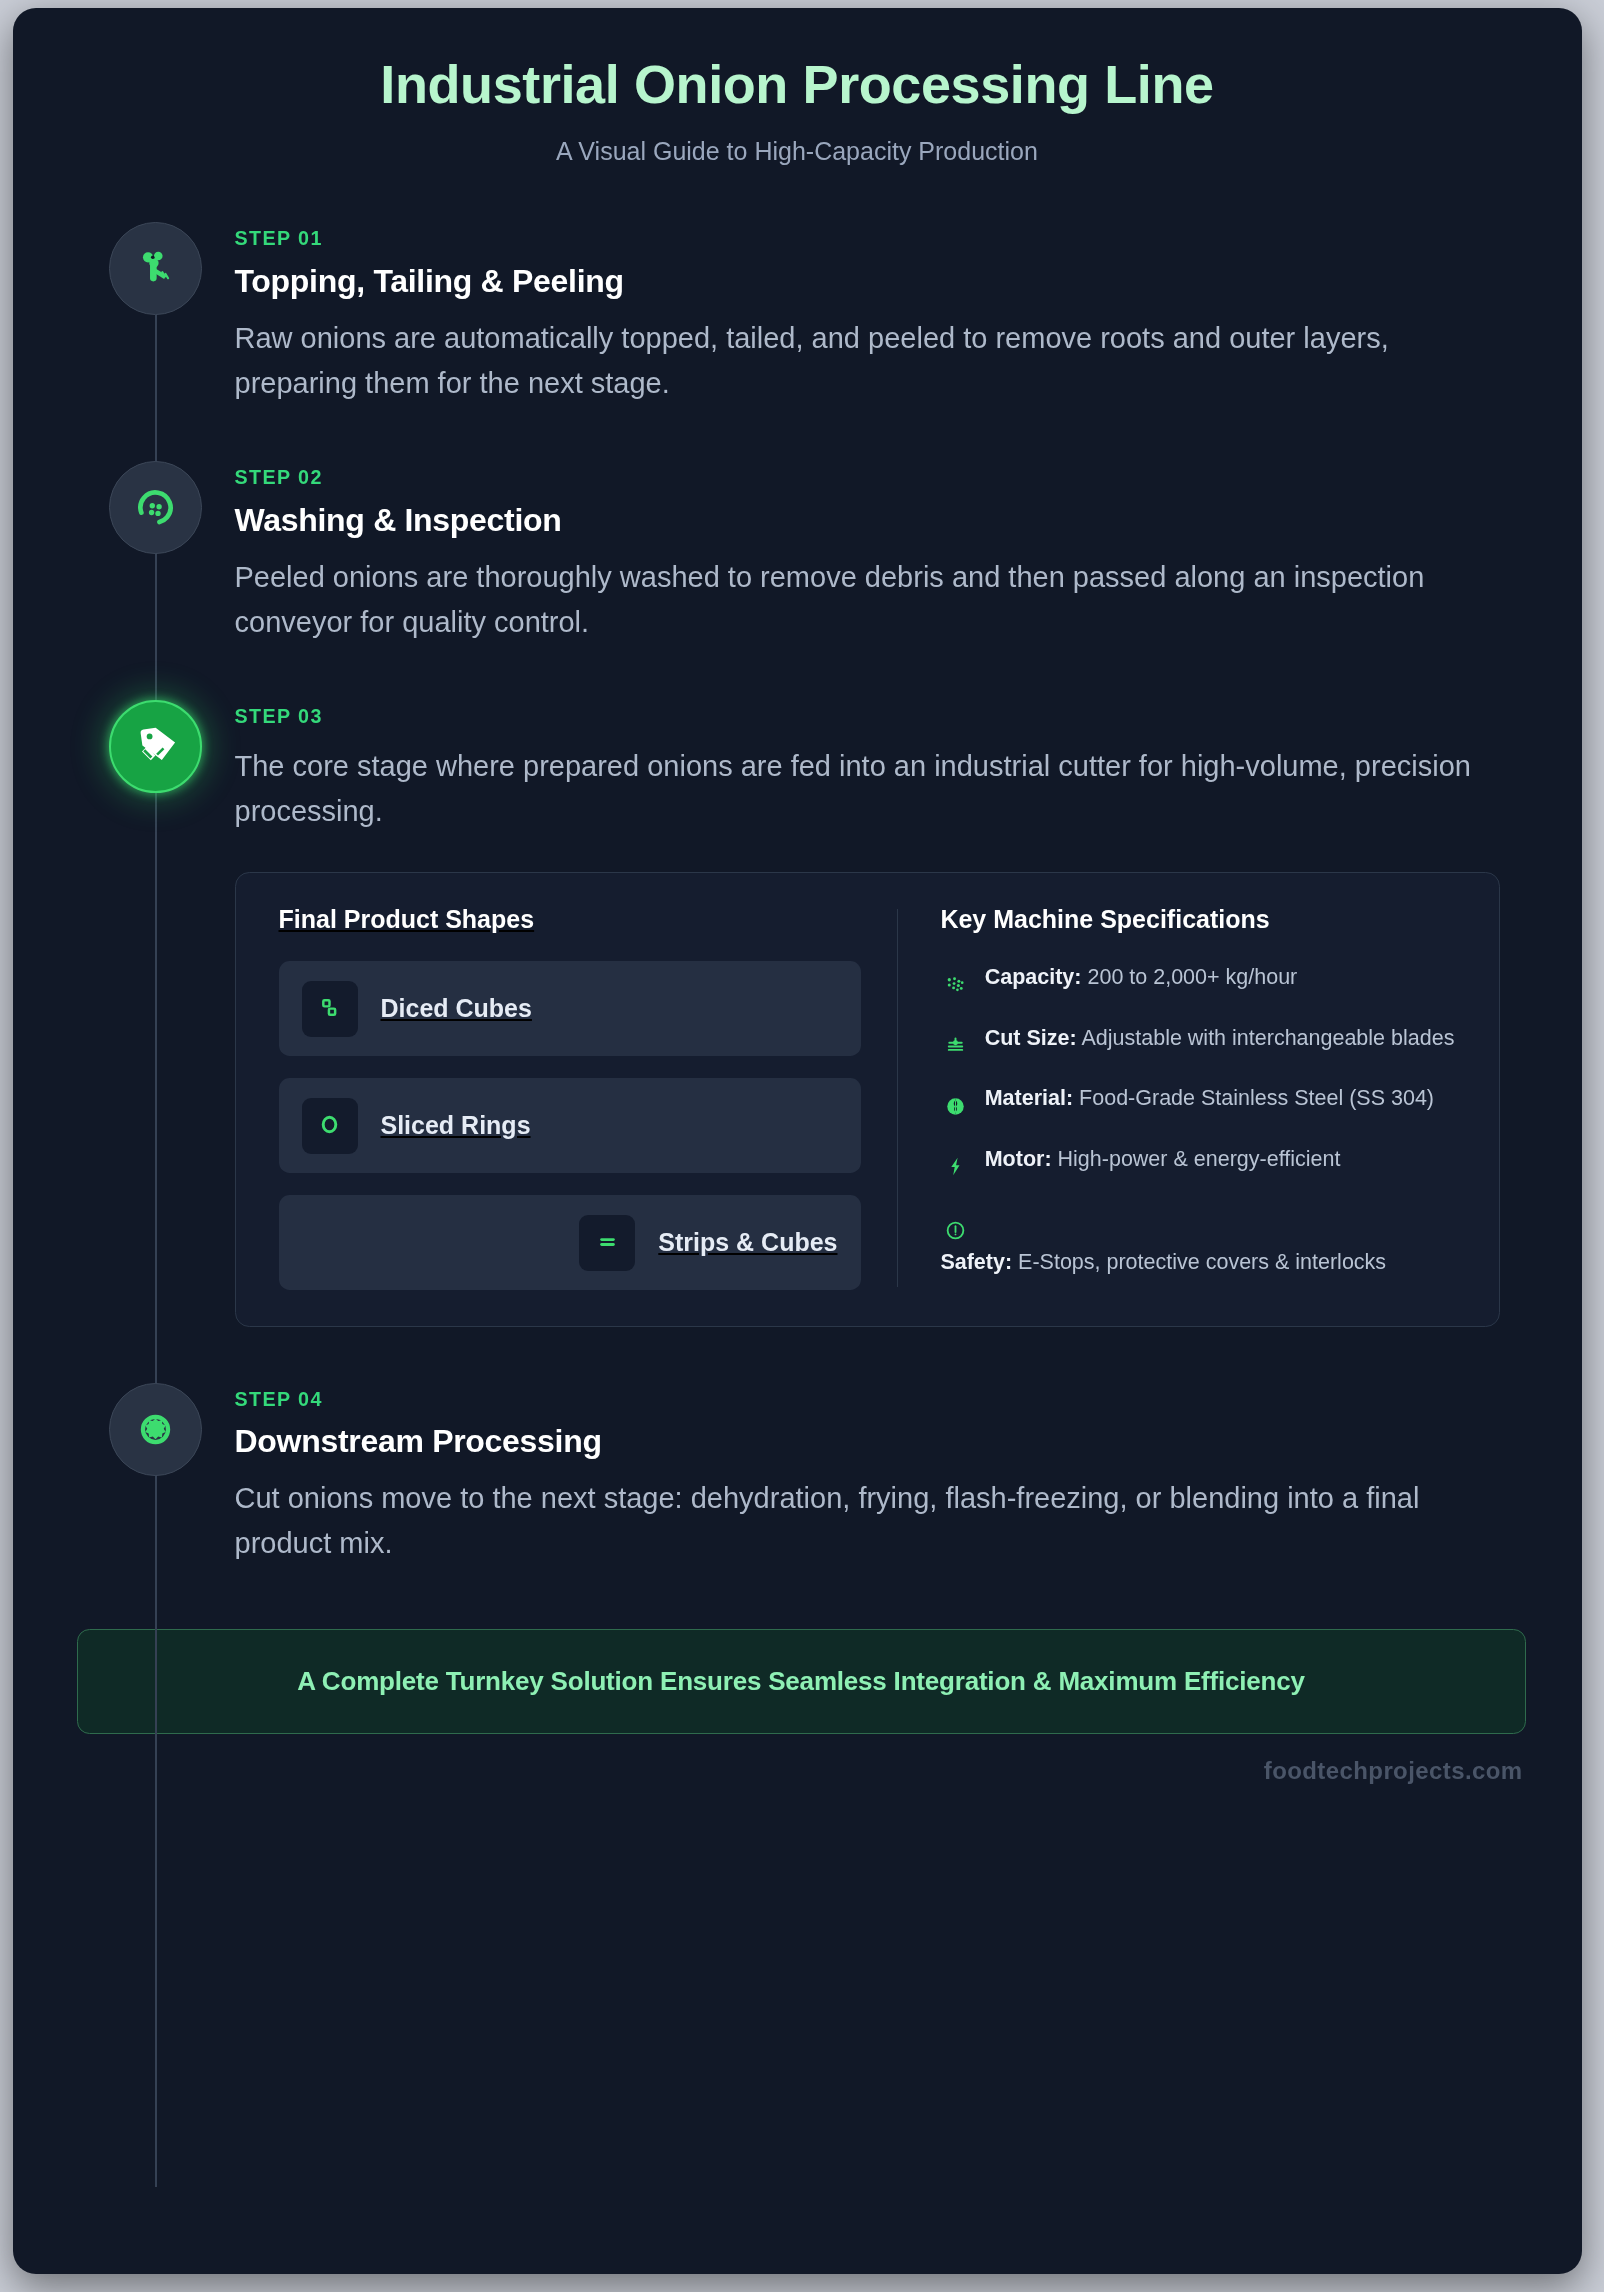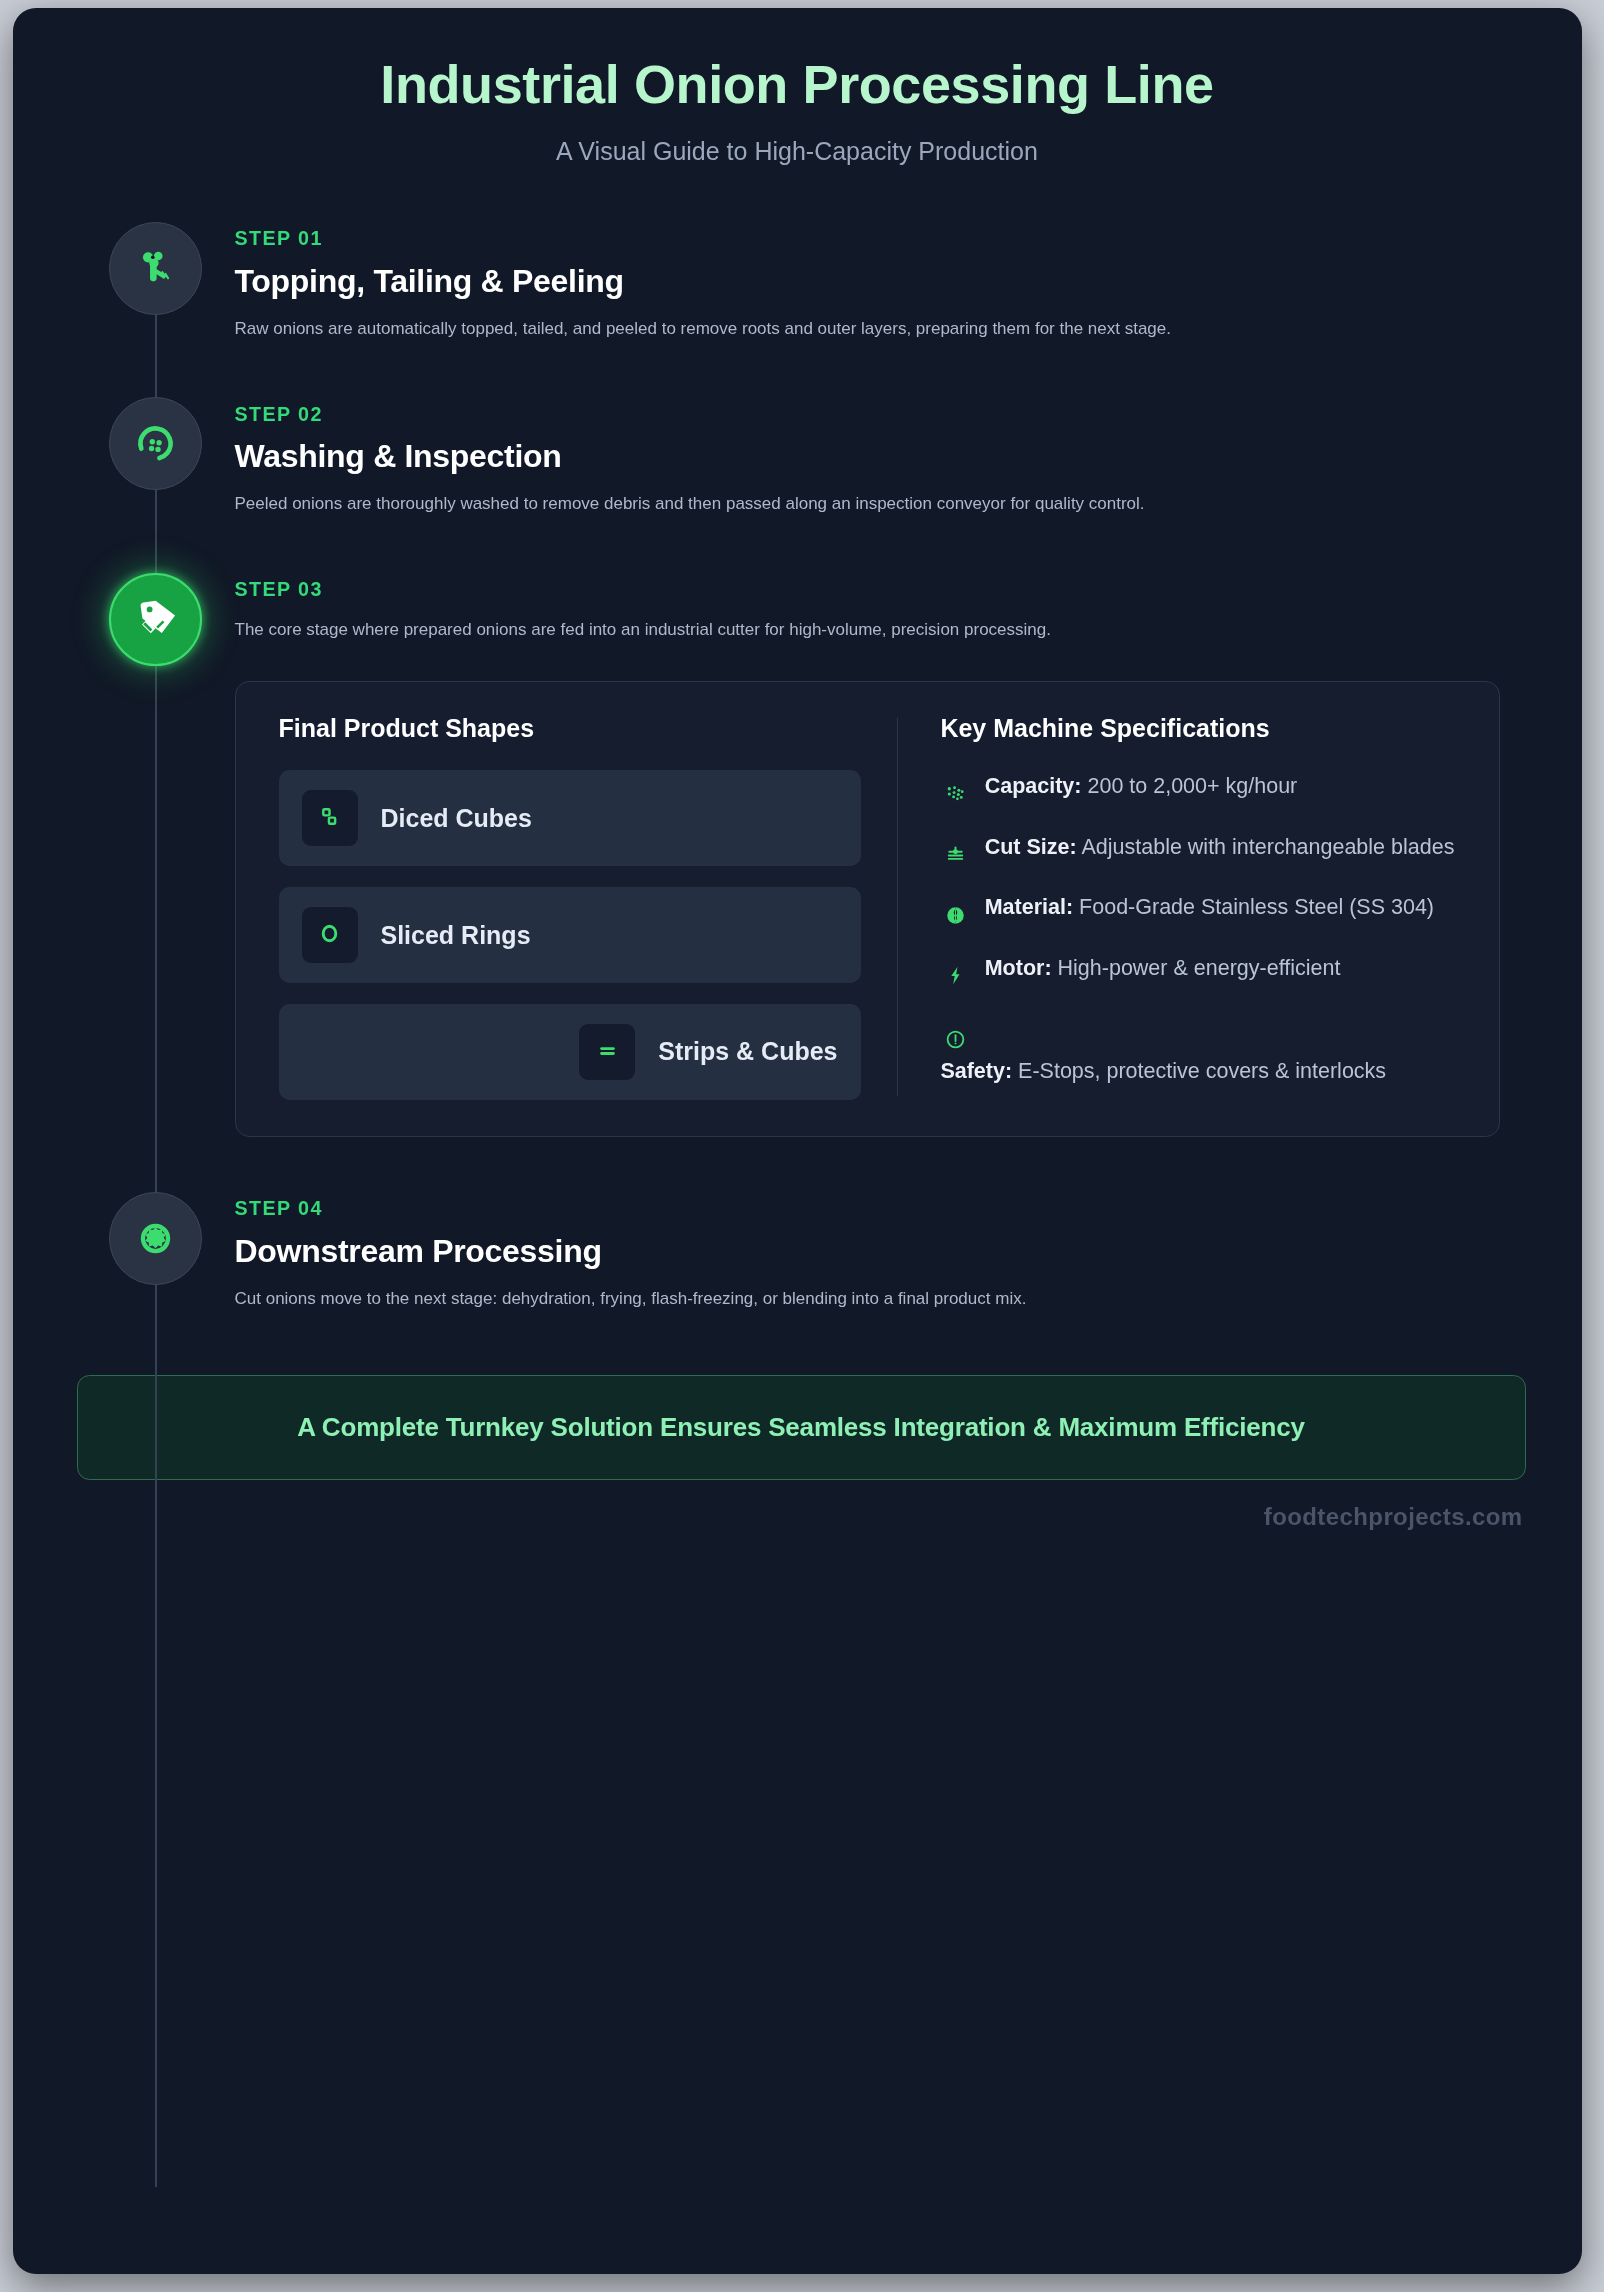--- a/index.html
+++ b/index.html
@@ -116,40 +116,41 @@
   }
   .step-title {
     margin-top: 12.5px;
     font-size: 32px;
     font-weight: bold;
     color: #ffffff;
     letter-spacing: -0.3px;
   }
   .step-desc {
     margin-top: 16px;
-    font-size: 17px;
+    font-size: 29px;
     line-height: 1.55;
     color: #aeb9ca;
     max-width: 1245px;
   }
 
   
   .detail-card {
     margin-top: 38px;
     margin-right: 7.2px;
     background: #151d2f;
     border: 0.9px solid #2b3749;
     border-radius: 14.3px;
     padding: 32px 36px 36px 43px;
     display: flex;
     gap: 0;
   }
   .detail-col-left {
     flex: 0 0 618px;
     padding-right: 36px;
+    text-decoration: underline;
   }
   .detail-divider {
     width: 0.9px;
     background: #2b3749;
     margin: 3.6px 0;
   }
   .detail-col-right {
     flex: 1;
     padding-left: 43px;
   }

